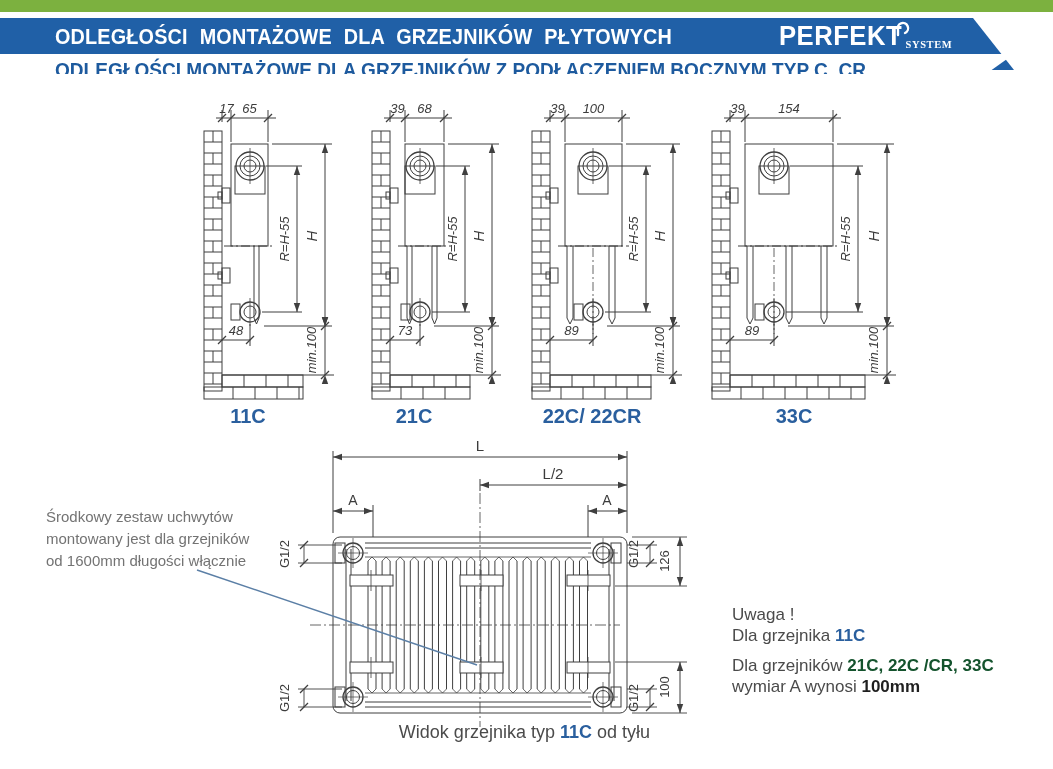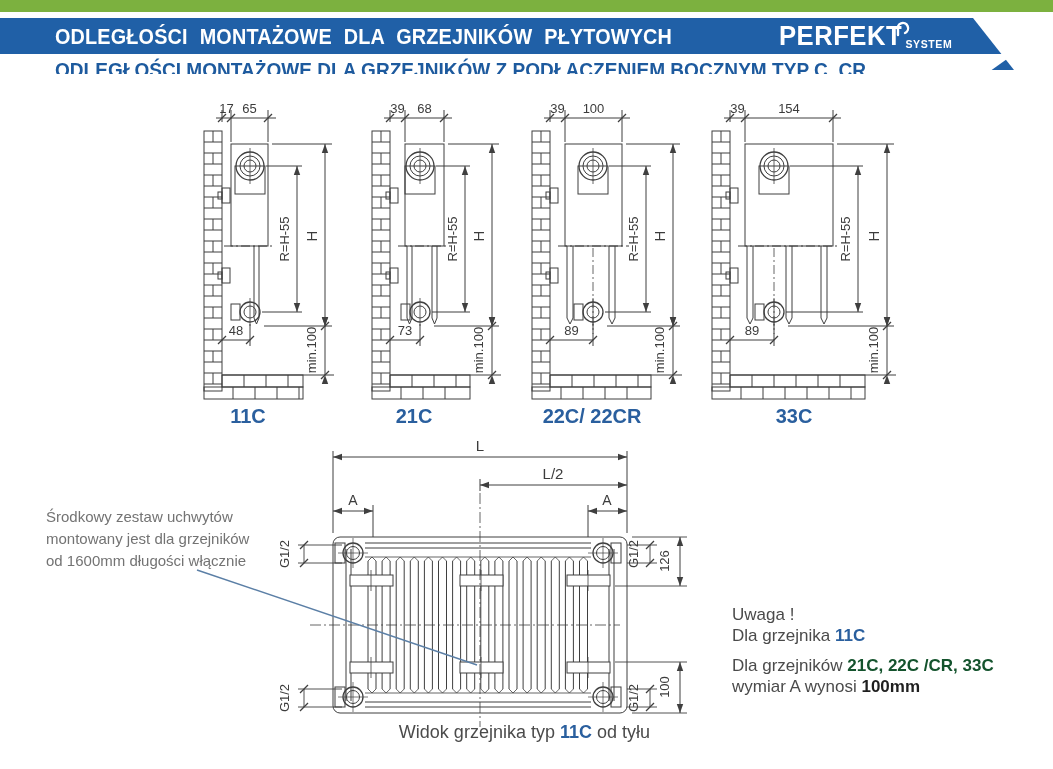--- a/index.html
+++ b/index.html
@@ -9,30 +9,30 @@
   .greenbar{position:absolute;left:0;top:0;width:1053px;height:12px;}
   .banner{position:absolute;left:0;top:18px;width:1053px;height:52px;
           clip-path:polygon(0 0,973px 0,1014px 100%,0 100%);}
   .banner .title{position:absolute;left:55px;top:0;height:36px;line-height:37px;
           color:#fff;font-size:22px;font-weight:bold;letter-spacing:.2px;word-spacing:7px;
           transform:scaleX(.9);transform-origin:left center;white-space:nowrap;}
   .logo{position:absolute;left:779px;top:0;height:36px;line-height:36px;white-space:nowrap;}
   .logo .brand{color:#fff;font-weight:bold;font-size:27px;letter-spacing:.5px;
           transform:scaleX(.95);display:inline-block;transform-origin:left center;}
   .logo .brand-sub{color:#fff;font-size:10.5px;font-weight:bold;letter-spacing:.6px;
-          position:relative;left:-3px;top:3px;}
+          position:relative;left:-3px;top:3px;font-family:Liberation Serif, serif;}
   .logo .hook{position:absolute;right:44px;top:2px;}
   .subbanner{position:absolute;left:0;top:54px;width:1053px;height:20px;background:#fff;
           clip-path:polygon(0 0,1014px 0,986px 100%,0 100%);}
   .subbanner .inner{position:absolute;left:0;top:0;width:1014px;height:30px;border-bottom:4px solid #1a4c85;}
   .subbanner .subtitle{position:absolute;left:55px;top:0;height:30px;line-height:31px;
           font-size:20.5px;font-weight:bold;white-space:nowrap;
           transform:scaleX(.93);transform-origin:left center;}
   
-  .diagwrap{position:absolute;top:96px;}
+  .diagwrap{position:absolute;top:96px;font-style:italic;}
   .dlabel{position:absolute;top:404px;text-align:center;font-size:21px;font-weight:bold;
           transform:scaleX(.95);}
   svg text{font-family:"Liberation Sans",sans-serif;fill:#3c3c3c;}
   
   .note-left{position:absolute;left:46px;top:506px;font-size:15px;line-height:22px;color:#737373;}
   .note-right{position:absolute;left:732px;top:604px;font-size:17px;line-height:21px;color:#4b4b4b;}
   .note-right .uwaga{}
   .note-right .gap{margin-top:9px;}
   .blue{font-weight:bold;}
   .val{color:#1f1f1f;font-weight:bold;}

